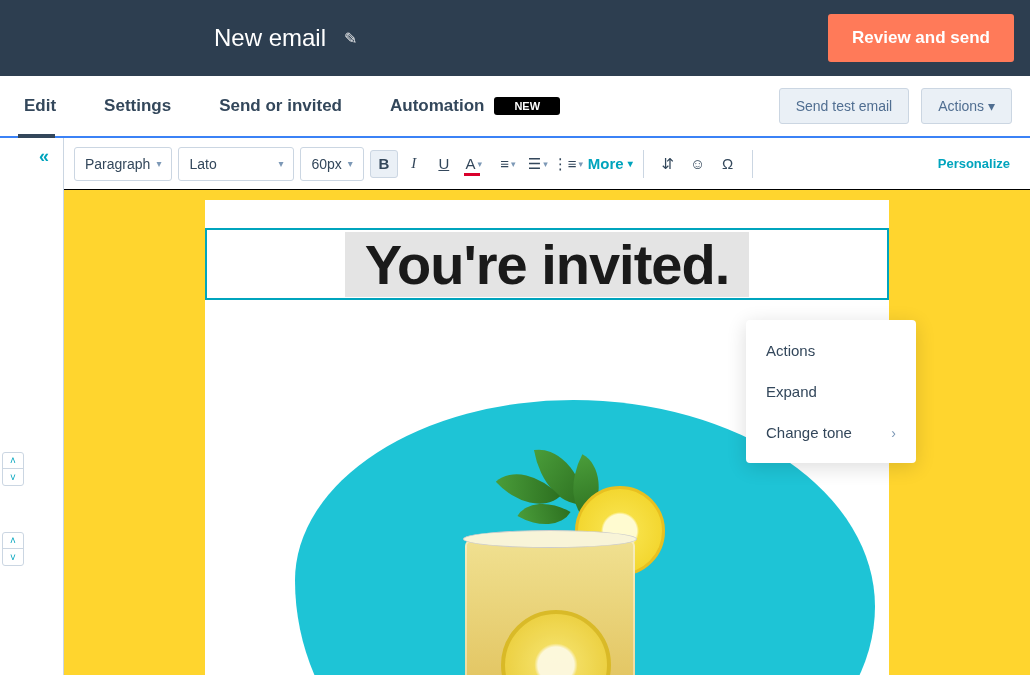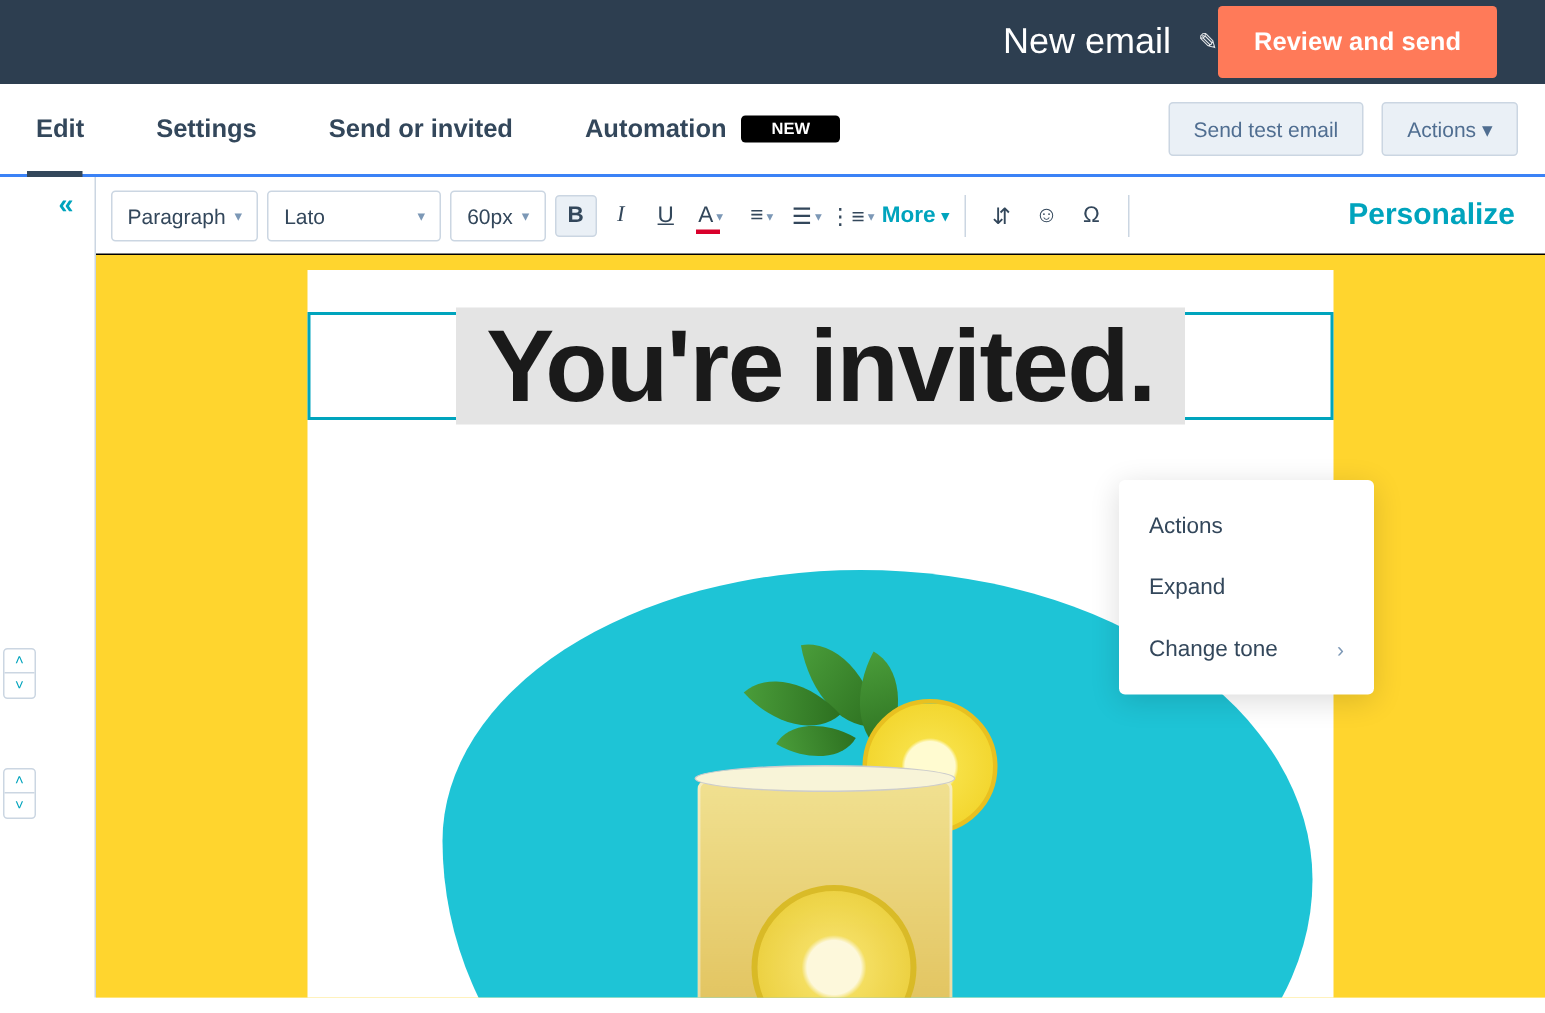--- a/index.html
+++ b/index.html
@@ -1,18 +1,18 @@
 <!DOCTYPE html>
 <html><head>
 <meta charset="utf-8">
 <style>
   * { box-sizing: border-box; margin: 0; padding: 0; }
   body { font-family: -apple-system, BlinkMacSystemFont, "Segoe UI", Helvetica, Arial, sans-serif; background: #fff; width: 1030px; height: 675px; overflow: hidden; }
 
-  .header { background: #2d3e50; height: 56px; display: flex; align-items: center; padding: 0 32px 0 214px; justify-content: flex-end; }
+  .header { background: #2d3e50; height: 76px; display: flex; align-items: center; padding: 0 16px 0 214px; justify-content: space-between; }
   .title-wrap { display: flex; align-items: center; gap: 18px; }
   .email-title { color: #fff; font-size: 24px; font-weight: 500; }
   .pencil { color: #fff; font-size: 16px; opacity: 0.9; }
   .review-btn { background: #ff7a59; color: #fff; border: none; padding: 14px 24px; border-radius: 3px; font-size: 17px; font-weight: 600; cursor: pointer; }
 
   .subnav { height: 62px; border-bottom: 2px solid #3b82f6; display: flex; align-items: center; padding: 0 18px; justify-content: space-between; }
   .subnav-left { display: flex; align-items: center; gap: 0; }
   .subnav-item { padding: 0 24px; color: #33475b; font-size: 17px; font-weight: 600; cursor: pointer; position: relative; height: 62px; display: flex; align-items: center; }
   .subnav-item:first-child { padding-left: 6px; padding-right: 24px; }
   .subnav-item.active::after { content: ''; position: absolute; bottom: -1px; left: 0; right: 40%; height: 4px; background: #33475b; }
@@ -33,27 +33,27 @@
   .toolbar { height: 52px; border-bottom: 1px solid #000000; display: flex; align-items: center; padding: 0 10px; gap: 6px; background: #fff; }
   .tb-box { border: 1px solid #cbd6e2; background: #fff; height: 34px; border-radius: 3px; display: flex; align-items: center; padding: 0 10px; font-size: 14px; color: #33475b; cursor: pointer; gap: 6px; }
   .tb-box .caret { font-size: 10px; color: #7c98b6; }
   .tb-group { display: flex; align-items: center; gap: 2px; }
   .tb-icon { width: 28px; height: 28px; display: flex; align-items: center; justify-content: center; color: #33475b; cursor: pointer; border-radius: 3px; font-size: 15px; }
   .tb-icon.bold-active { background: #eaf0f6; border: 1px solid #cbd6e2; font-weight: 800; }
   .tb-icon .caret { font-size: 9px; margin-left: 2px; color: #7c98b6; }
   .tb-sep { width: 1px; height: 28px; background: #cbd6e2; margin: 0 4px; }
   .more-btn { color: #00a4bd; font-weight: 600; cursor: pointer; display: flex; align-items: center; gap: 4px; font-size: 15px; }
   .more-btn .caret { font-size: 10px; }
-  .personalize { color: #00a4bd; font-weight: 700; margin-left: auto; padding: 0 10px; font-size: 20px; cursor: pointer; }
+  .personalize { color: #00a4bd; font-weight: 700; margin-left: auto; padding: 0 10px; font-size: 13px; cursor: pointer; }
 
   .canvas-scroll { flex: 1; overflow: hidden; background: #ffd52e; position: relative; padding-top: 4px;}
   .canvas-inner { position: absolute; top: 4px; left: 0; right: 0; bottom: 0; background: #ffd52e; }
   .email-body { background: #fff; width: 684px; margin: 6px auto 0; position: relative; min-height: 700px; }
   .headline-sel { position: absolute; top: 28px; left: 0; right: 0; border: 2px solid #00a4bd; height: 72px; display: flex; align-items: center; justify-content: center; }
-  .headline { font-size: 68px; font-weight: 800; color: #1a1a1a; background: #e4e4e4; padding: 0 20px; letter-spacing: -1px; }
+  .headline { font-size: 56px; font-weight: 800; color: #1a1a1a; background: #e4e4e4; padding: 0 20px; letter-spacing: -1px; }
   .blob { position: absolute; top: 200px; left: 90px; width: 580px; height: 430px; background: #1ec4d6; border-radius: 48% 52% 55% 45% / 42% 48% 52% 58%; }
   .glass { position: absolute; top: 230px; left: 240px; width: 210px; height: 420px; }
   .glass-body { position: absolute; top: 110px; left: 20px; width: 170px; height: 300px; background: linear-gradient(180deg, #f0e090 0%, #d4a830 100%); border-radius: 6px 6px 10px 10px; border: 2px solid rgba(255,255,255,0.4); }
   .glass-rim { position: absolute; top: 100px; left: 18px; width: 174px; height: 18px; background: #f8f4d8; border-radius: 50%; border: 1px solid #ccc; }
   .lemon-full { position: absolute; top: 56px; right: -10px; width: 90px; height: 90px; background: radial-gradient(circle, #fffbd0 28%, #f7e045 32%, #f0d020 100%); border-radius: 50%; border: 3px solid #e8c020; }
   .lemon-slice { position: absolute; top: 180px; left: 56px; width: 110px; height: 110px; background: radial-gradient(circle, #fffde8 25%, #f5e060 30%, #e8c828 100%); border-radius: 50%; border: 4px solid #d8b820; opacity: 0.9; }
   .mint { position: absolute; top: 10px; left: 60px; width: 110px; height: 110px; }
   .leaf { position: absolute; background: linear-gradient(135deg, #4a9d3a, #2d7020); border-radius: 0 100% 0 100%; }
   .leaf.l1 { width: 42px; height: 62px; top: 6px; left: 34px; transform: rotate(-10deg); }
   .leaf.l2 { width: 38px; height: 54px; top: 22px; left: 4px; transform: rotate(-42deg); }

